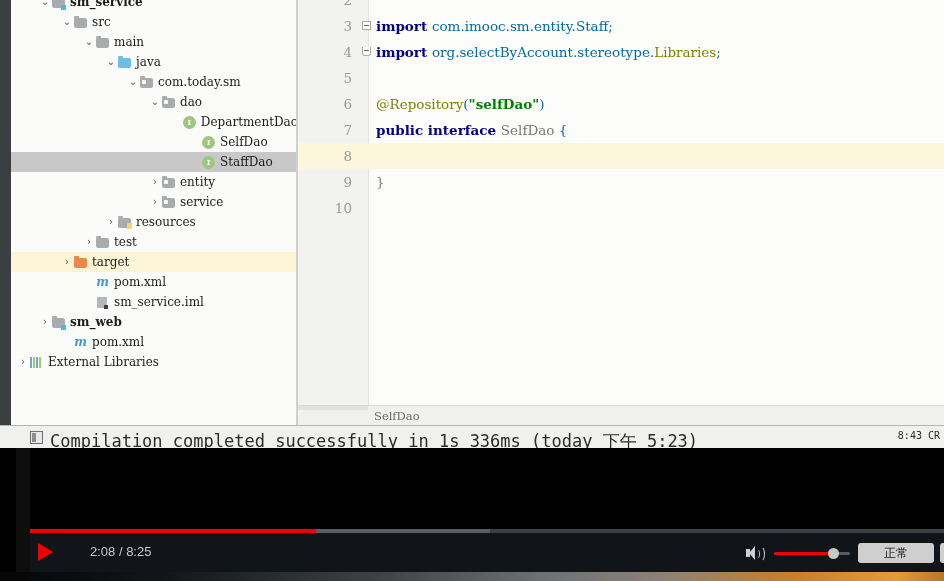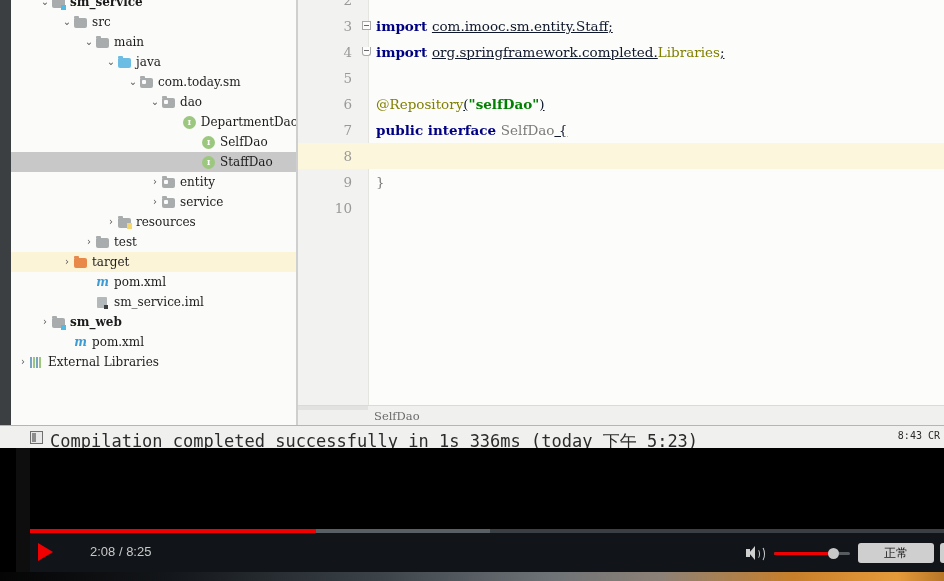--- a/index.html
+++ b/index.html
@@ -231,21 +231,21 @@
     position: absolute;
     left: 1px; top: 3px;
     width: 5px; height: 1px;
     background: #6a6a6a;
   }
   .fold-mark.rnd { border-radius: 0 0 3px 3px; border-top: none; }
   .kw   { color: #000082; font-weight: bold; }
   .ann  { color: #808000; }
   .str  { color: #008000; font-weight: bold; }
   .dim  { color: #7a7a7a; }
-  .pln  { color: #0f172a; text-decoration: underline; }
+  .pln  { color: #0369a1; }
   .caret {
     display: inline-block;
     width: 1px; height: 16px;
     background: #000;
     vertical-align: -3px;
     margin-left: 0px;
   }
 
   
   #breadcrumb {
@@ -632,21 +632,21 @@
             <span class="txt"></span>
           </div>
           <div class="ln" style="top: 13px;">
             <span class="num">3</span>
             <span class="fold-mark"></span>
             <span class="txt"><span class="kw">import&nbsp;</span><span class="pln">com.imooc.sm.entity.Staff;</span></span>
           </div>
           <div class="ln" style="top: 39px;">
             <span class="num">4</span>
             <span class="fold-mark rnd"></span>
-            <span class="txt"><span class="kw">import&nbsp;</span><span class="pln">org.springframework.completed.</span><span class="ann">Libraries</span><span class="pln">;</span></span>
+            <span class="txt"><span class="kw">import&nbsp;</span><span class="pln">org.selectByAccount.stereotype.</span><span class="ann">Libraries</span><span class="pln">;</span></span>
           </div>
           <div class="ln" style="top: 65px;">
             <span class="num">5</span>
             <span class="txt"></span>
           </div>
           <div class="ln" style="top: 91px;">
             <span class="num">6</span>
             <span class="txt"><span class="ann">@Repository</span><span class="pln">(</span><span class="str">"selfDao"</span><span class="pln">)</span></span>
           </div>
           <div class="ln" style="top: 117px;">

